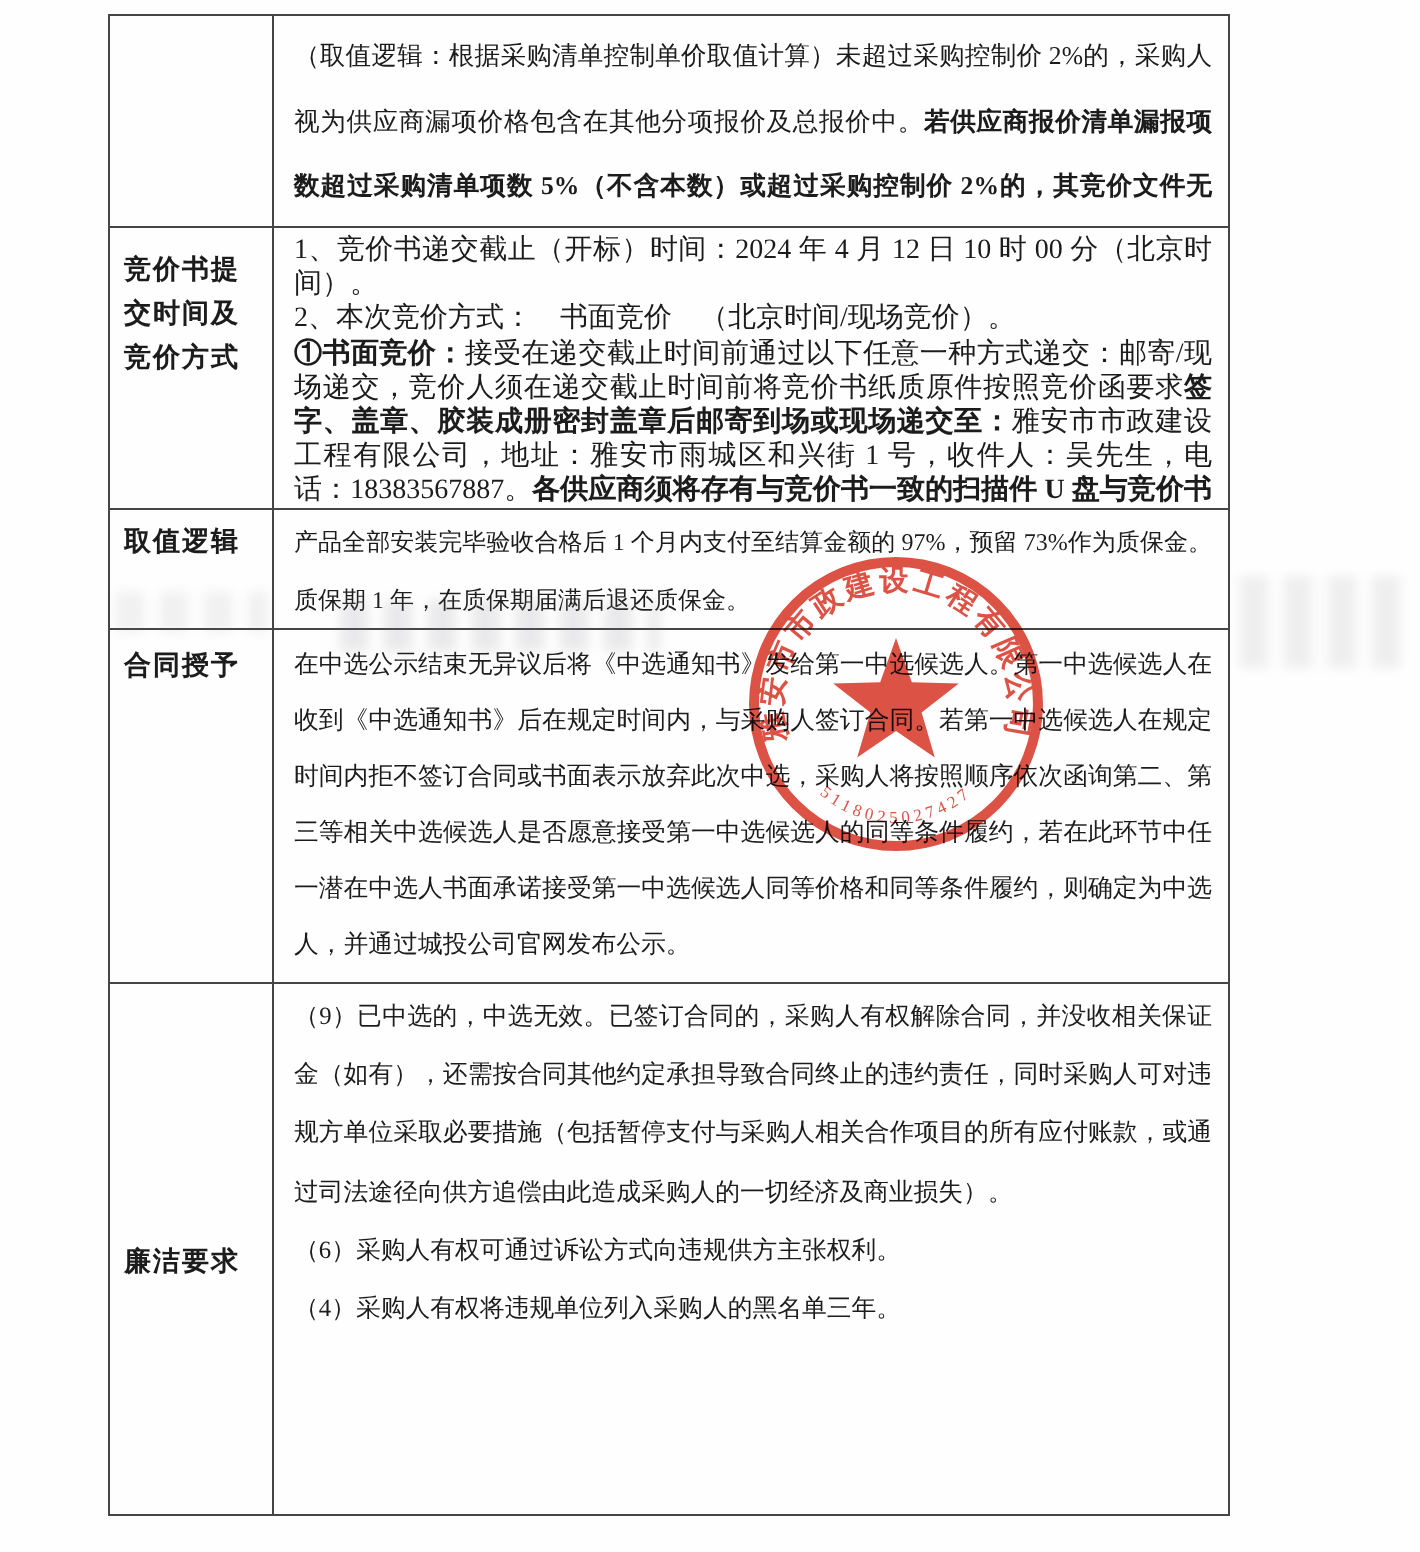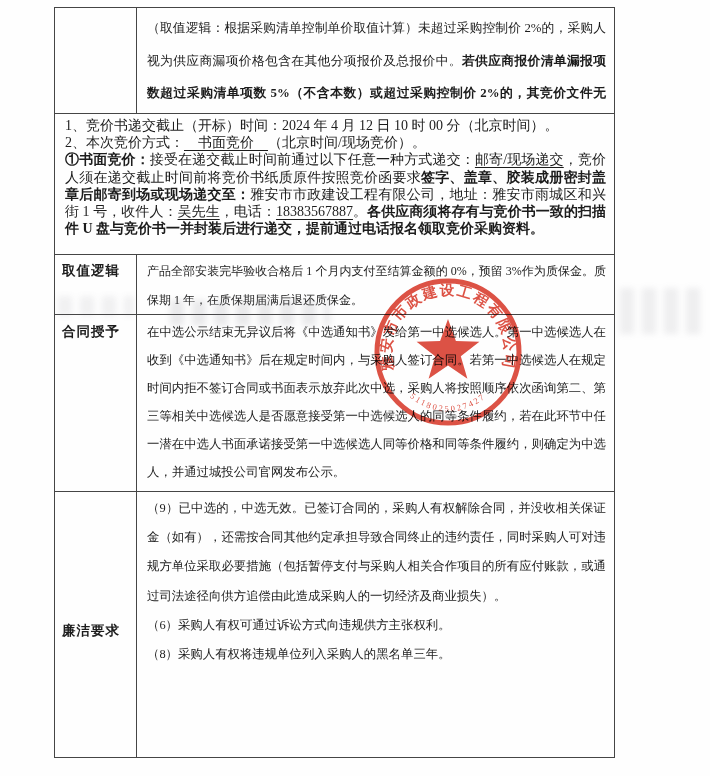--- a/index.html
+++ b/index.html
@@ -28,34 +28,34 @@
     padding:8px 3px 0 7px;
   }
   .td{
     flex:1;box-sizing:border-box;
     padding:0 8px 0 10px;
     text-align:justify;
     overflow:hidden;
   }
   .td p{margin:0;}
   .b{font-weight:bold;}
-  .u{text-decoration:underline;text-underline-offset:3px;text-decoration-thickness:1px;}
+  .u{text-underline-offset:3px;text-decoration-thickness:1px;}
 
   
   .tr:nth-child(1){height:105px;}
   .tr:nth-child(1) .td{font-size:12.8px;line-height:32.5px;padding-top:4px;}
   .tr:nth-child(2){height:140px;}
   .tr:nth-child(2) .td{font-size:14px;line-height:17.2px;padding-top:3px;}
   .tr:nth-child(2) .th{padding-top:10px;}
   .tr:nth-child(3){height:59px;}
   .tr:nth-child(3) .td{font-size:12px;line-height:29px;padding-top:2px;}
   .tr:nth-child(3) .th{padding-top:5px;}
   .tr:nth-child(4){height:176px;}
   .tr:nth-child(4) .td{font-size:12.4px;line-height:28px;padding-top:3px;}
-  .tr:nth-child(4) .th{padding-top:7px;font-family:Liberation Mono, monospace;}
+  .tr:nth-child(4) .th{padding-top:7px;}
   .tr:nth-child(5){height:265px;}
   .tr:nth-child(5) .td{font-size:12.4px;line-height:29.2px;padding-top:2px;}
   .tr:nth-child(5) .th{padding-top:128px;}
 
   
   .stamp{
     position:absolute;left:366px;top:270px;width:164px;height:164px;
     mix-blend-mode:multiply;opacity:.88;
     pointer-events:none;
   }
@@ -78,44 +78,45 @@
 <div class="page">
 
   <div class="doc-table">
       <div class="tr">
         <div class="th"></div>
         <div class="td">
           <p><span>（取值逻辑：根据采购清单控制单价取值计算）未超过采购控制价 2%的，采购人视为供应商漏项价格包含在其他分项报价及总报价中。</span><span class="b">若供应商报价清单漏报项数超过采购清单项数 5%（不含本数）或超过采购控制价 2%的，其竞价文件无效。</span></p>
         </div>
       </div>
       <div class="tr">
+        <div class="th">竞价书提交时间及竞价方式</div>
         <div class="td">
           <p><span>1、竞价书递交截止（开标）时间：2024 年 4 月 12 日 10 时 00 分（北京时间）。</span></p>
           <p><span>2、本次竞价方式：</span><span class="u">　书面竞价　</span><span>（北京时间/现场竞价）。</span></p>
           <p><span class="b">①书面竞价：</span><span>接受在递交截止时间前通过以下任意一种方式递交：</span><span class="u">邮寄/现场递交</span><span>，竞价人须在递交截止时间前将竞价书纸质原件按照竞价函要求</span><span class="b">签字、盖章、胶装成册密封盖章后邮寄到场或现场递交至：</span><span>雅安市市政建设工程有限公司，地址：雅安市雨城区和兴街 1 号，收件人：</span><span class="u">吴先生</span><span>，电话：</span><span class="u">18383567887</span><span>。</span><span class="b">各供应商须将存有与竞价书一致的扫描件 U 盘与竞价书一并封装后进行递交，提前通过电话报名领取竞价采购资料。</span></p>
         </div>
       </div>
       <div class="tr">
         <div class="th">取值逻辑</div>
         <div class="td">
-          <p><span>产品全部安装完毕验收合格后 1 个月内支付至结算金额的 0%，预留 3%作为质保金。质保期 1 年，在质保期届满后退还质保金。</span></p>
+          <p><span>产品全部安装完毕验收合格后 1 个月内支付至结算金额的 97%，预留 73%作为质保金。质保期 1 年，在质保期届满后退还质保金。</span></p>
         </div>
       </div>
       <div class="tr">
         <div class="th">合同授予</div>
         <div class="td">
           <p><span>在中选公示结束无异议后将《中选通知书》发给第一中选候选人。第一中选候选人在收到《中选通知书》后在规定时间内，与采购人签订合同。若第一中选候选人在规定时间内拒不签订合同或书面表示放弃此次中选，采购人将按照顺序依次函询第二、第三等相关中选候选人是否愿意接受第一中选候选人的同等条件履约，若在此环节中任一潜在中选人书面承诺接受第一中选候选人同等价格和同等条件履约，则确定为中选人，并通过城投公司官网发布公示。</span></p>
         </div>
       </div>
       <div class="tr">
         <div class="th">廉洁要求</div>
         <div class="td">
           <p><span>（9）已中选的，中选无效。已签订合同的，采购人有权解除合同，并没收相关保证金（如有），还需按合同其他约定承担导致合同终止的违约责任，同时采购人可对违规方单位采取必要措施（包括暂停支付与采购人相关合作项目的所有应付账款，或通过司法途径向供方追偿由此造成采购人的一切经济及商业损失）。</span></p>
           <p><span>（6）采购人有权可通过诉讼方式向违规供方主张权利。</span></p>
-          <p><span>（8）采购人有权将违规单位列入采购人的黑名单三年。</span></p>
+          <p><span>（4）采购人有权将违规单位列入采购人的黑名单三年。</span></p>
         </div>
       </div>
     </div>
 
   <div class="ghost g1"></div>
   <div class="ghost g2"></div>
   <div class="ghost g3"></div>
 
   <svg class="stamp" viewBox="0 0 164 164">
     <defs>

